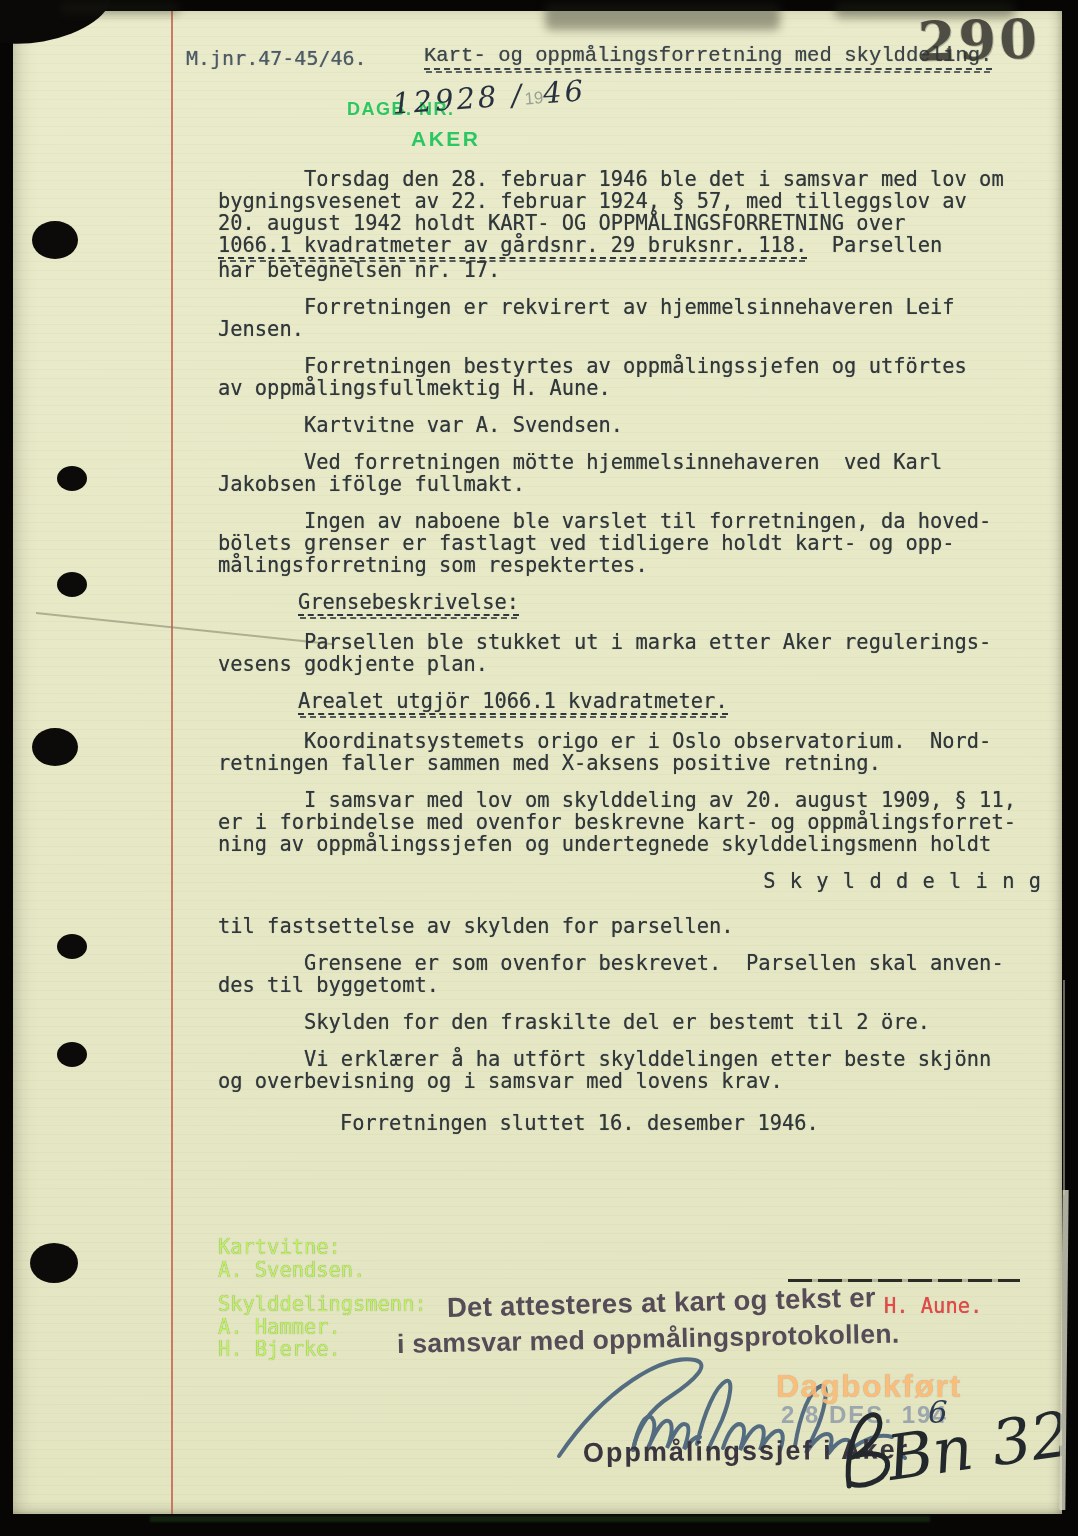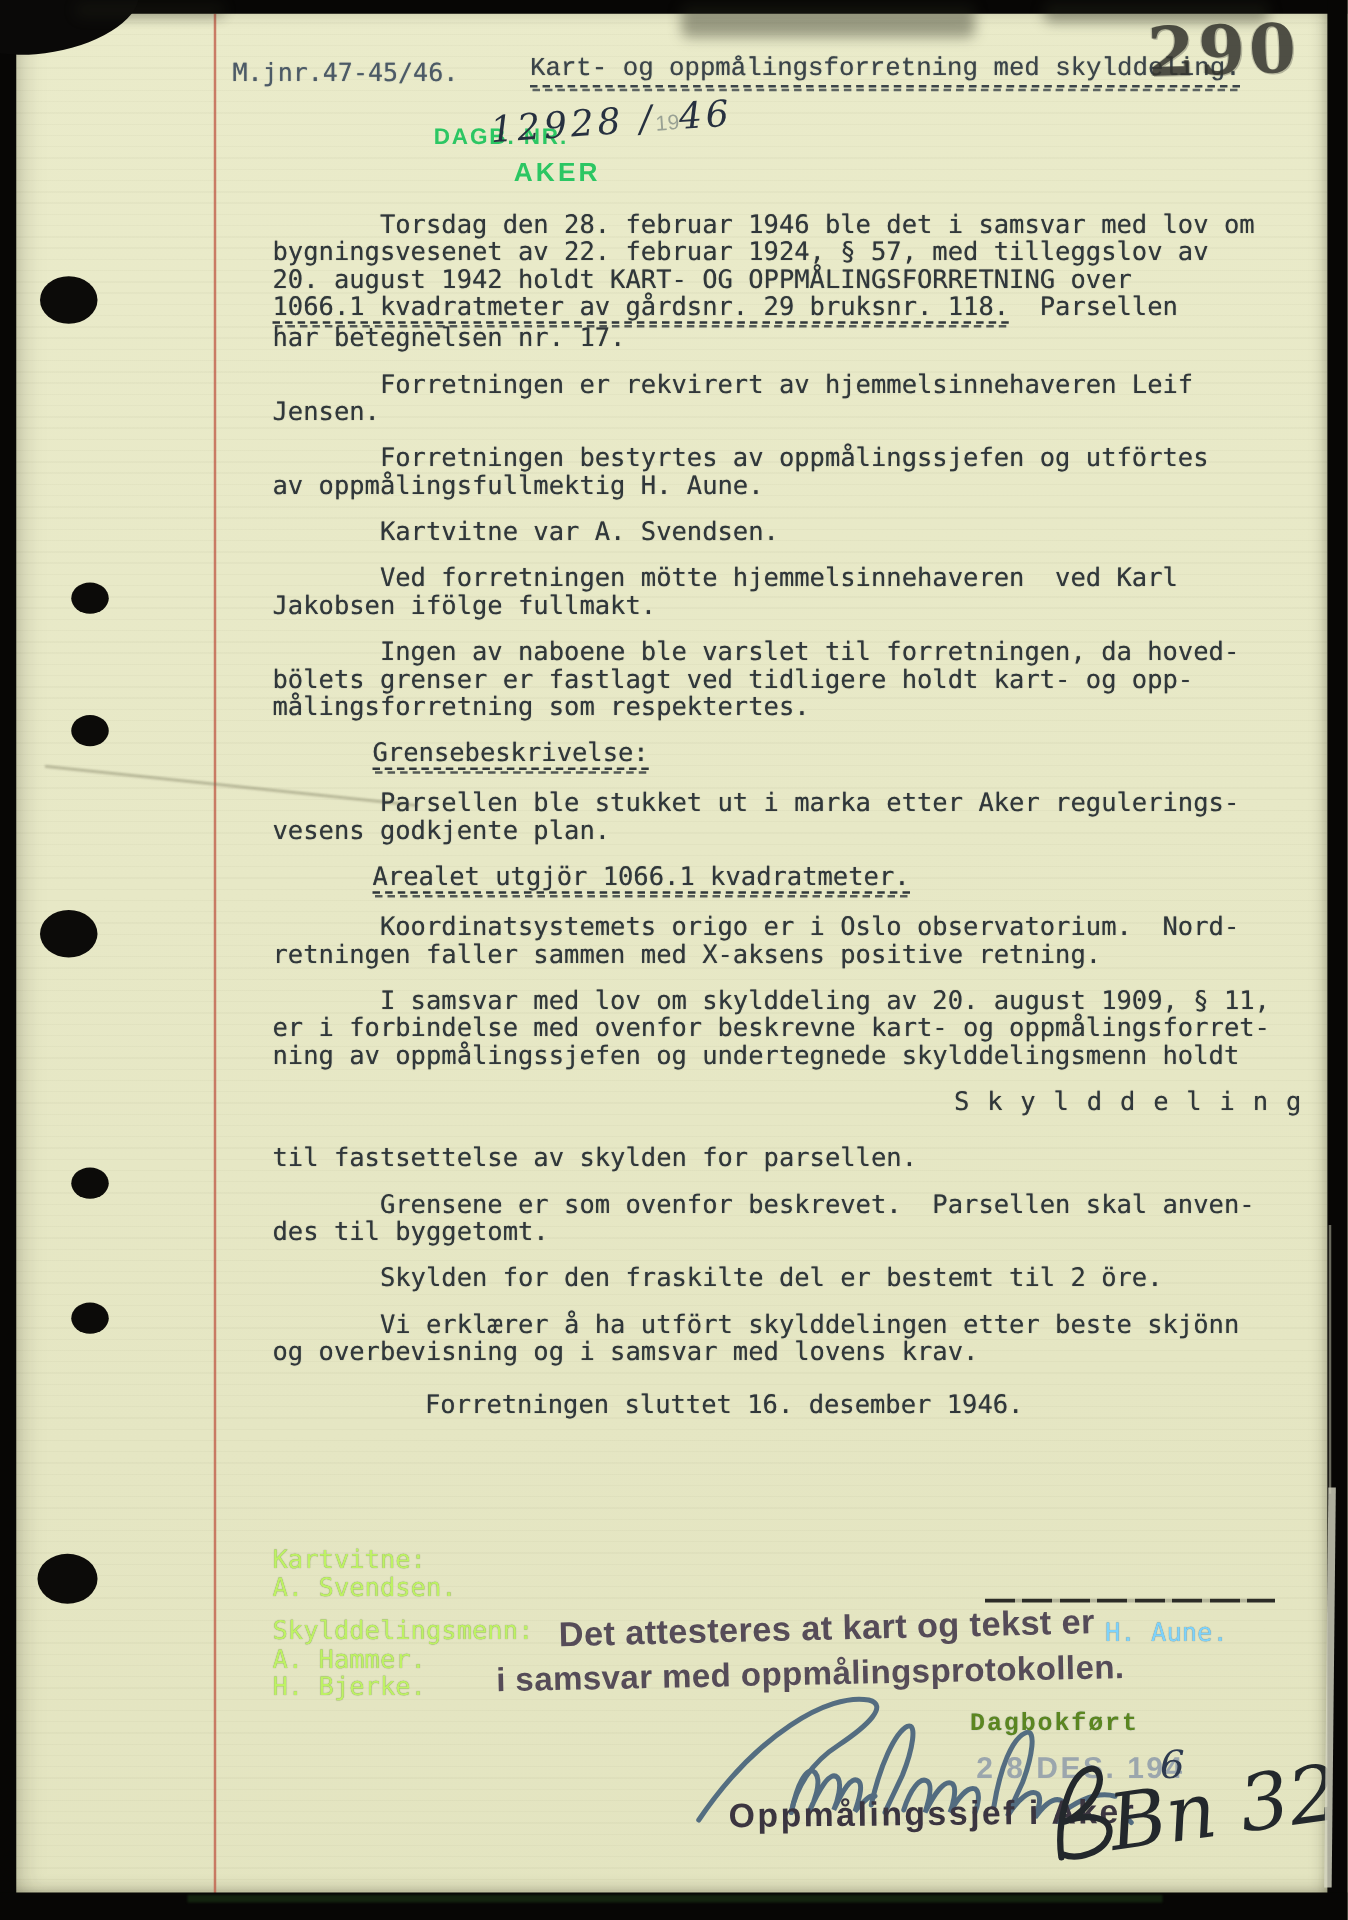--- a/index.html
+++ b/index.html
@@ -75,36 +75,36 @@
   .dagb-number{position:absolute;left:392px;top:80px;font-size:29px;
     transform:rotate(-4deg);letter-spacing:3px;white-space:pre;}
   .dagb-stamp-year{font-family:"Liberation Sans",sans-serif;font-style:normal;
     font-size:17px;color:#99a194;letter-spacing:0;}
 
   
   .sig-block{position:absolute;font-size:20.4px;line-height:22.5px;color:#bef264;
     white-space:pre;text-shadow:0 0 .7px rgba(48,55,58,.65);}
   #kartvitne-block{left:218px;top:1236px;}
   #skyld-block{left:218px;top:1293px;}
-  .typed-name{position:absolute;left:884px;top:1294px;font-size:20.4px;color:#7dd3fc;
+  .typed-name{position:absolute;left:884px;top:1294px;font-size:20.4px;color:#ef4444;
     white-space:pre;text-shadow:0 0 .7px rgba(47,54,57,.65);}
   .sig-line{position:absolute;left:788px;top:1279px;width:232px;height:3px;
     background:repeating-linear-gradient(90deg,#2c2c27 0 24px,rgba(44,44,39,.25) 24px 30px);}
   .attest{position:absolute;font-family:"Liberation Sans",sans-serif;font-weight:bold;
     color:#4a4050;opacity:.92;white-space:pre;}
   #attest-1{left:447px;top:1292px;font-size:27.5px;transform:rotate(-1.4deg);
     transform-origin:left center;letter-spacing:.3px;}
   #attest-2{left:397px;top:1329px;font-size:26.5px;transform:rotate(-1.2deg);
     transform-origin:left center;letter-spacing:.3px;}
   .chief-title{position:absolute;left:583px;top:1436px;
     font-family:"Liberation Sans",sans-serif;font-weight:bold;font-size:27px;
     color:#3b3540;letter-spacing:2px;transform:rotate(-.6deg);white-space:pre;}
   .dagbokfort{position:absolute;left:776px;top:1368px;
-    font-family:Liberation Mono, monospace;font-weight:bold;font-size:20px;
-    color:#4d7c0f;letter-spacing:1.5px;opacity:.9;white-space:pre;
+    font-family:Liberation Sans, sans-serif;font-weight:bold;font-size:32px;
+    color:#fdba74;letter-spacing:1.5px;opacity:.9;white-space:pre;
     text-shadow:0 0 1px rgba(125,143,161,.8);}
   .dagbok-date{position:absolute;left:781px;top:1401px;
     font-family:"Liberation Sans",sans-serif;font-weight:bold;font-size:24px;
     color:#94a0ab;letter-spacing:2px;opacity:.9;white-space:pre;}
   .dagbok-year-hw{position:absolute;left:928px;top:1394px;font-size:31px;color:#2e3b50;}
   .signature-svg{position:absolute;left:545px;top:1350px;}
   .bn-svg{position:absolute;left:818px;top:1398px;}
 </style>
 </head>
 <body>

